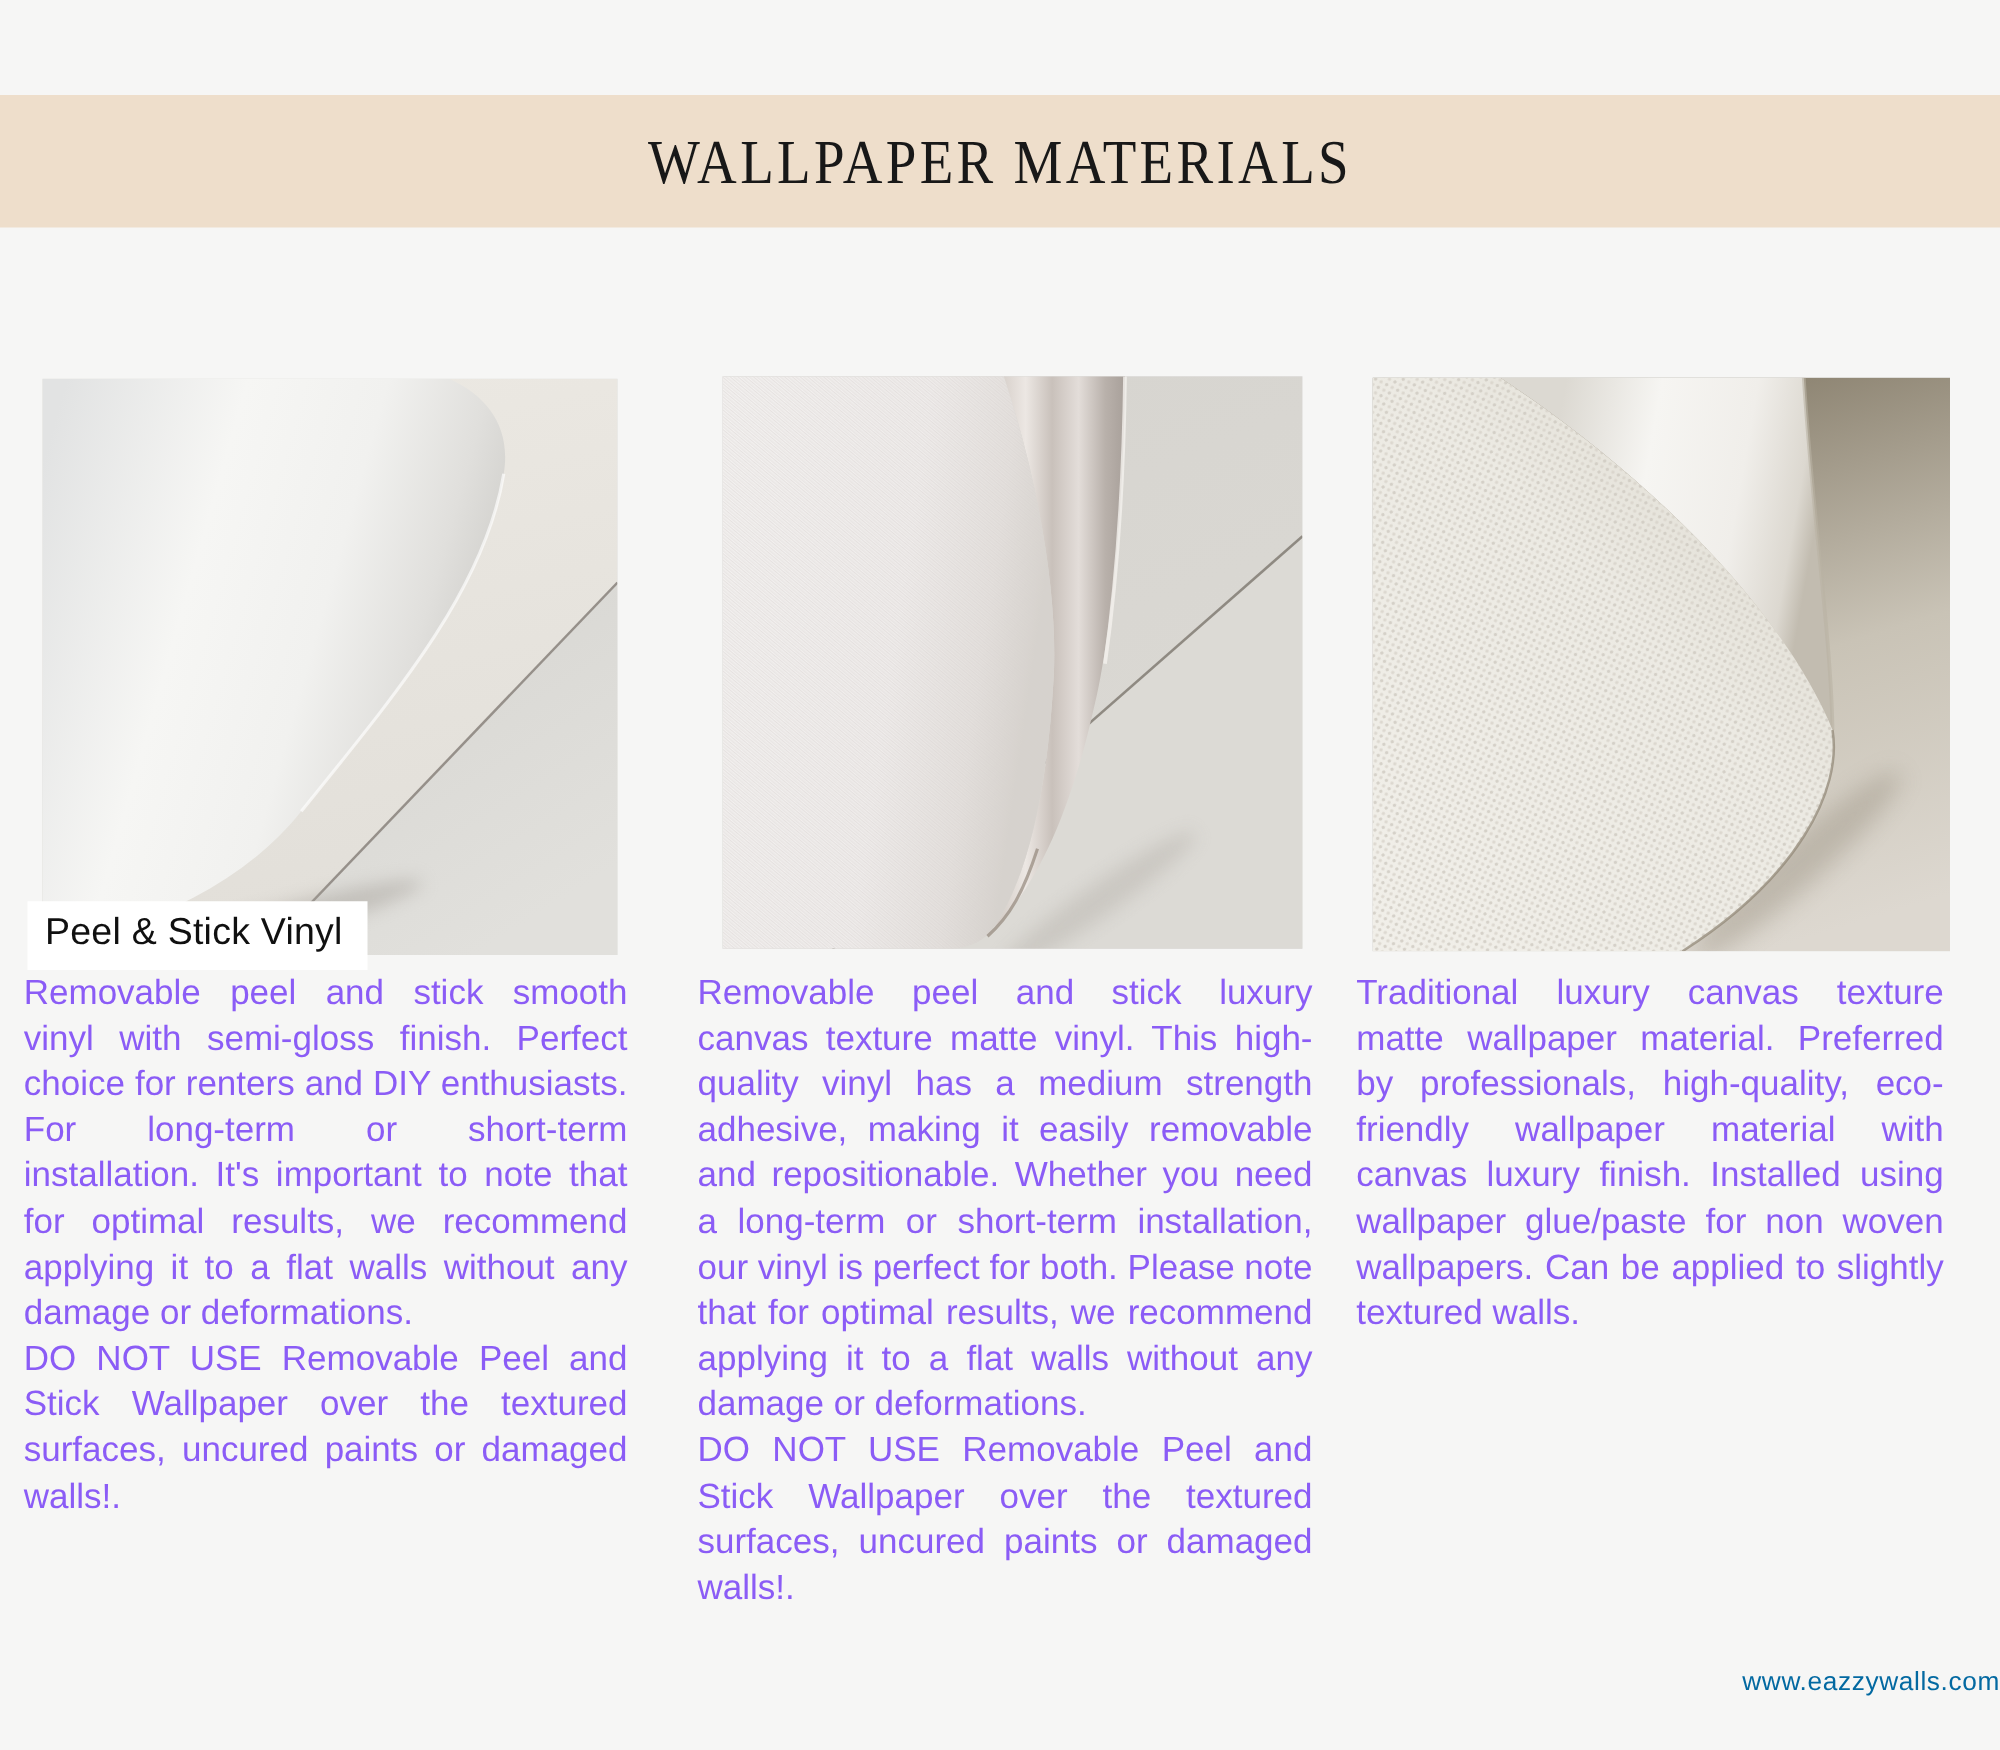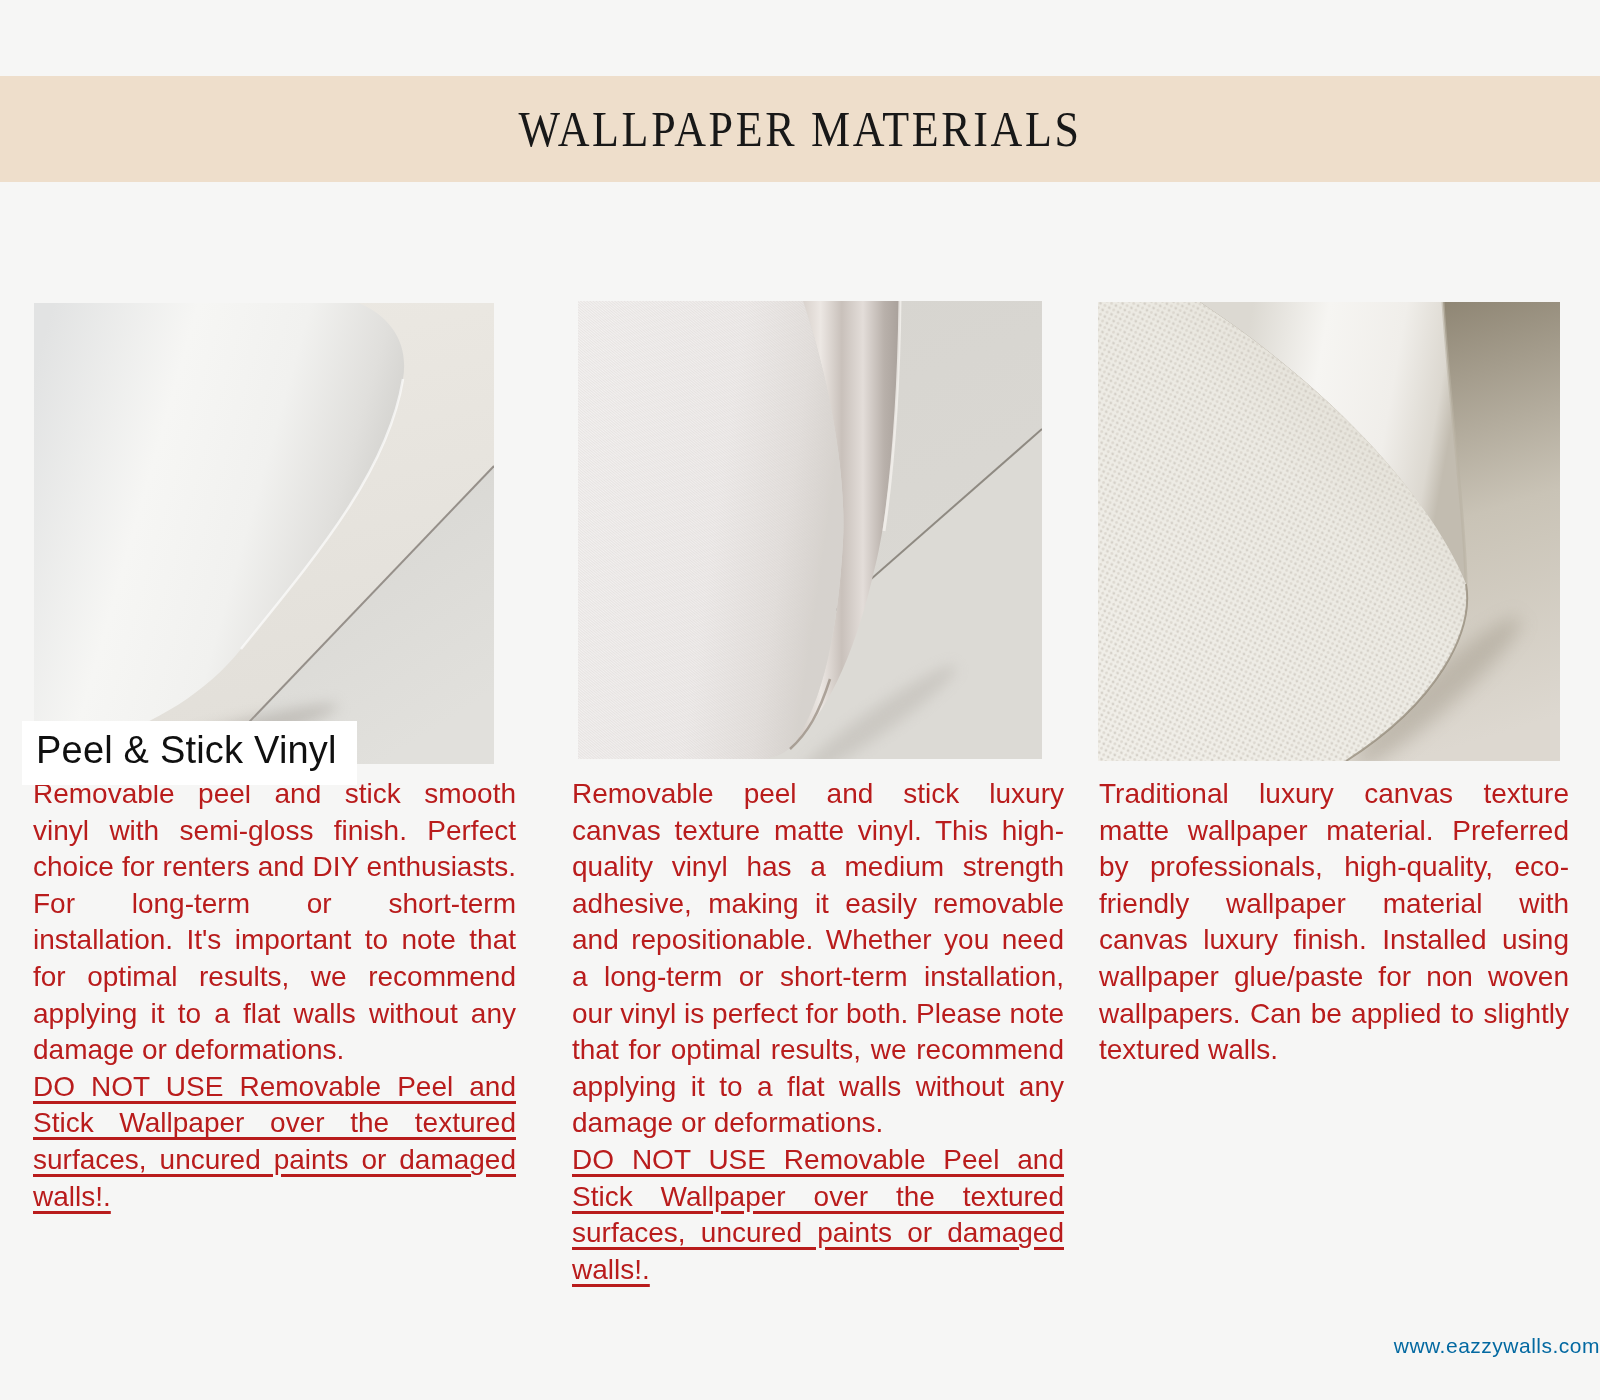--- a/index.html
+++ b/index.html
@@ -39,43 +39,41 @@
   .photo{position:absolute;overflow:hidden;background:#dedddb;}
   .photo svg{display:block;width:100%;height:100%;}
   .p1{left:15px;top:303px;width:460px;height:461px;}
   .p2{left:20px;top:301px;width:464px;height:458px;}
   .p3{left:13px;top:302px;width:462px;height:459px;}
 
   .material-label{
     position:absolute;z-index:5;
     background:#ffffff;
     padding:8px 20px 13px 14px;
-    font-size:38px;
+    font-size:30px;
     letter-spacing:0.2px;
     color:#101010;
     white-space:nowrap;
   }
   .l1{left:3px;top:721px;}
   .l2{left:22px;top:712px;}
   .l3{left:12px;top:713px;}
 
   .desc-block{
     position:absolute;left:0;top:776px;
     font-size:28px;
     line-height:36.6px;
     text-align:justify;
-    color:#b91c1c;
-    margin-left:14px;
+    color:#8b5cf6;
   }
   .col1 .desc-block{width:483px;}
   .col2 .desc-block{width:492px;}
   .col3 .desc-block{width:470px;}
   .desc-block p{margin:0;}
   .warning{
-    text-decoration:underline;
     text-decoration-thickness:2.5px;
     text-underline-offset:5px;
   }
 
   
   .footer{
     position:absolute;left:0;top:1334px;width:1600px;
     text-align:right;
     font-size:21px;
     letter-spacing:0.5px;

